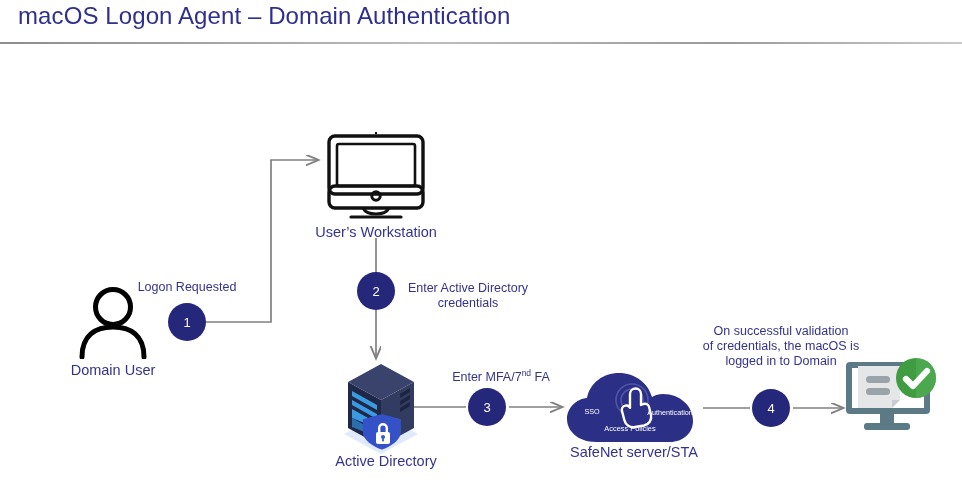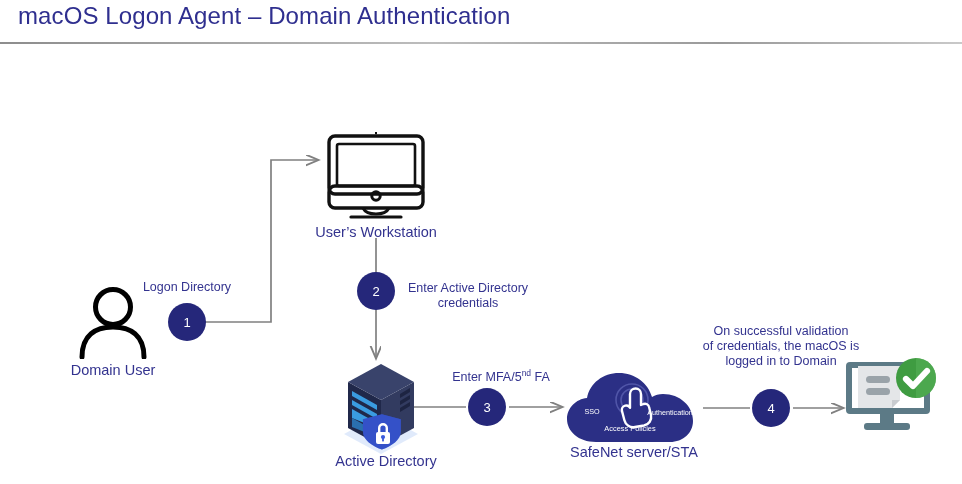--- a/index.html
+++ b/index.html
@@ -193,30 +193,30 @@
       <path d="M60,44 L52,52 L52,44 Z" fill="#c9ccd0"></path>
       <rect x="26" y="20" width="24" height="7" rx="3.5" ry="3.5" fill="#9aa3a9"></rect>
       <rect x="26" y="32" width="24" height="7" rx="3.5" ry="3.5" fill="#9aa3a9"></rect>
 
       <circle cx="76" cy="22" r="20" fill="#3f9c41"></circle>
       <path d="M76,2 A20,20 0 0 1 76,42 Z" fill="#57b25a" opacity="0.55"></path>
       <path d="M66,23 L73,30 L87,15" fill="none" stroke="#ffffff" stroke-width="6.2" stroke-linecap="round" stroke-linejoin="round"></path>
     </svg>
   </div>
 
-  <div class="abs annot" style="left:126px;top:280px;width:122px;">Logon Directory</div>
+  <div class="abs annot" style="left:126px;top:280px;width:122px;">Logon Requested</div>
   <div class="abs step-badge" style="left:168px;top:303px;">1</div>
 
   <div class="abs step-badge" style="left:357px;top:272px;">2</div>
   <div class="abs annot" style="left:398px;top:281px;width:140px;">
     <div>Enter Active Directory</div>
     <div>credentials</div>
   </div>
 
-  <div class="abs annot" style="left:418px;top:366px;width:166px;"><span>Enter MFA/5</span><sup>nd</sup><span> FA</span></div>
+  <div class="abs annot" style="left:418px;top:366px;width:166px;"><span>Enter MFA/7</span><sup>nd</sup><span> FA</span></div>
   <div class="abs step-badge" style="left:468px;top:388px;">3</div>
 
   <div class="abs annot" style="left:692px;top:324px;width:178px;">
     <div>On successful validation</div>
     <div>of credentials, the macOS is</div>
     <div>logged in to Domain</div>
   </div>
   <div class="abs step-badge" style="left:752px;top:389px;">4</div>
 
 </div>

